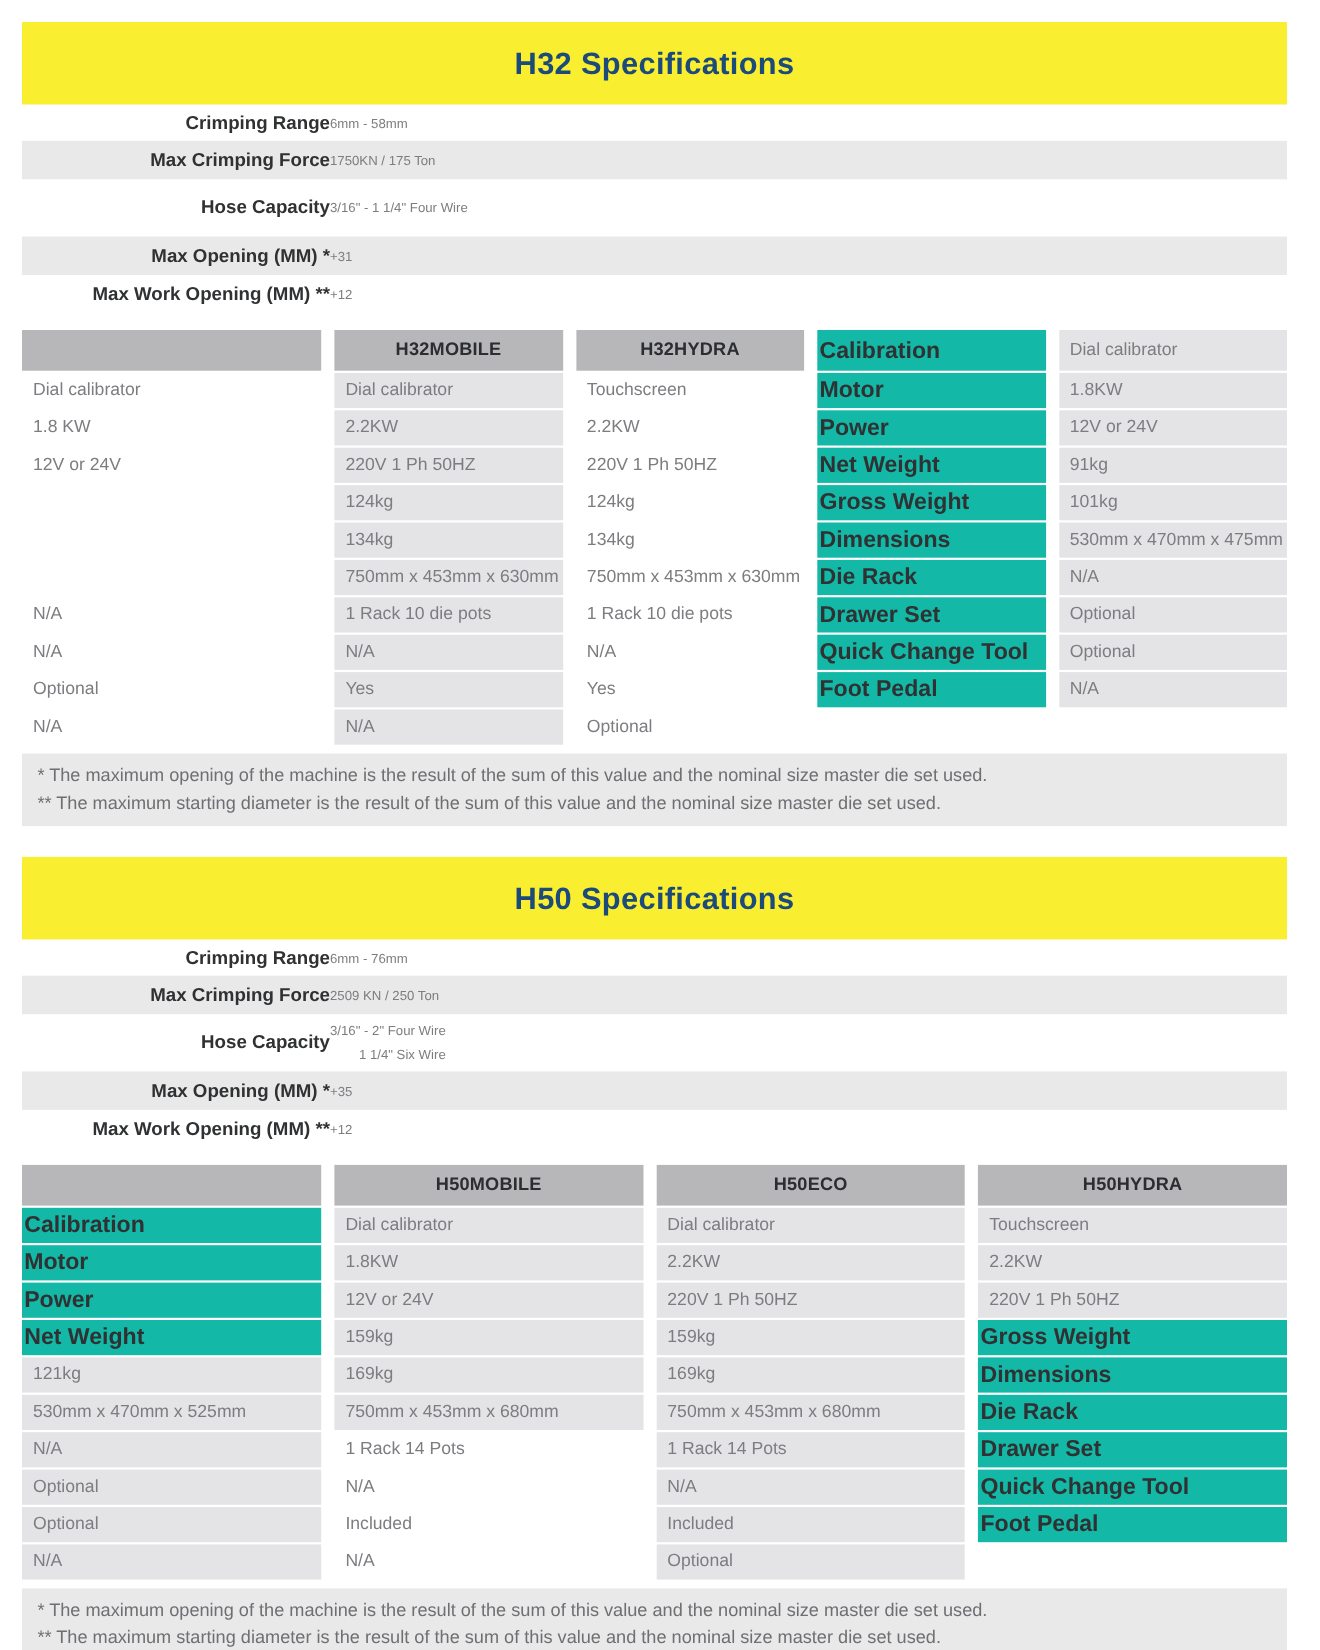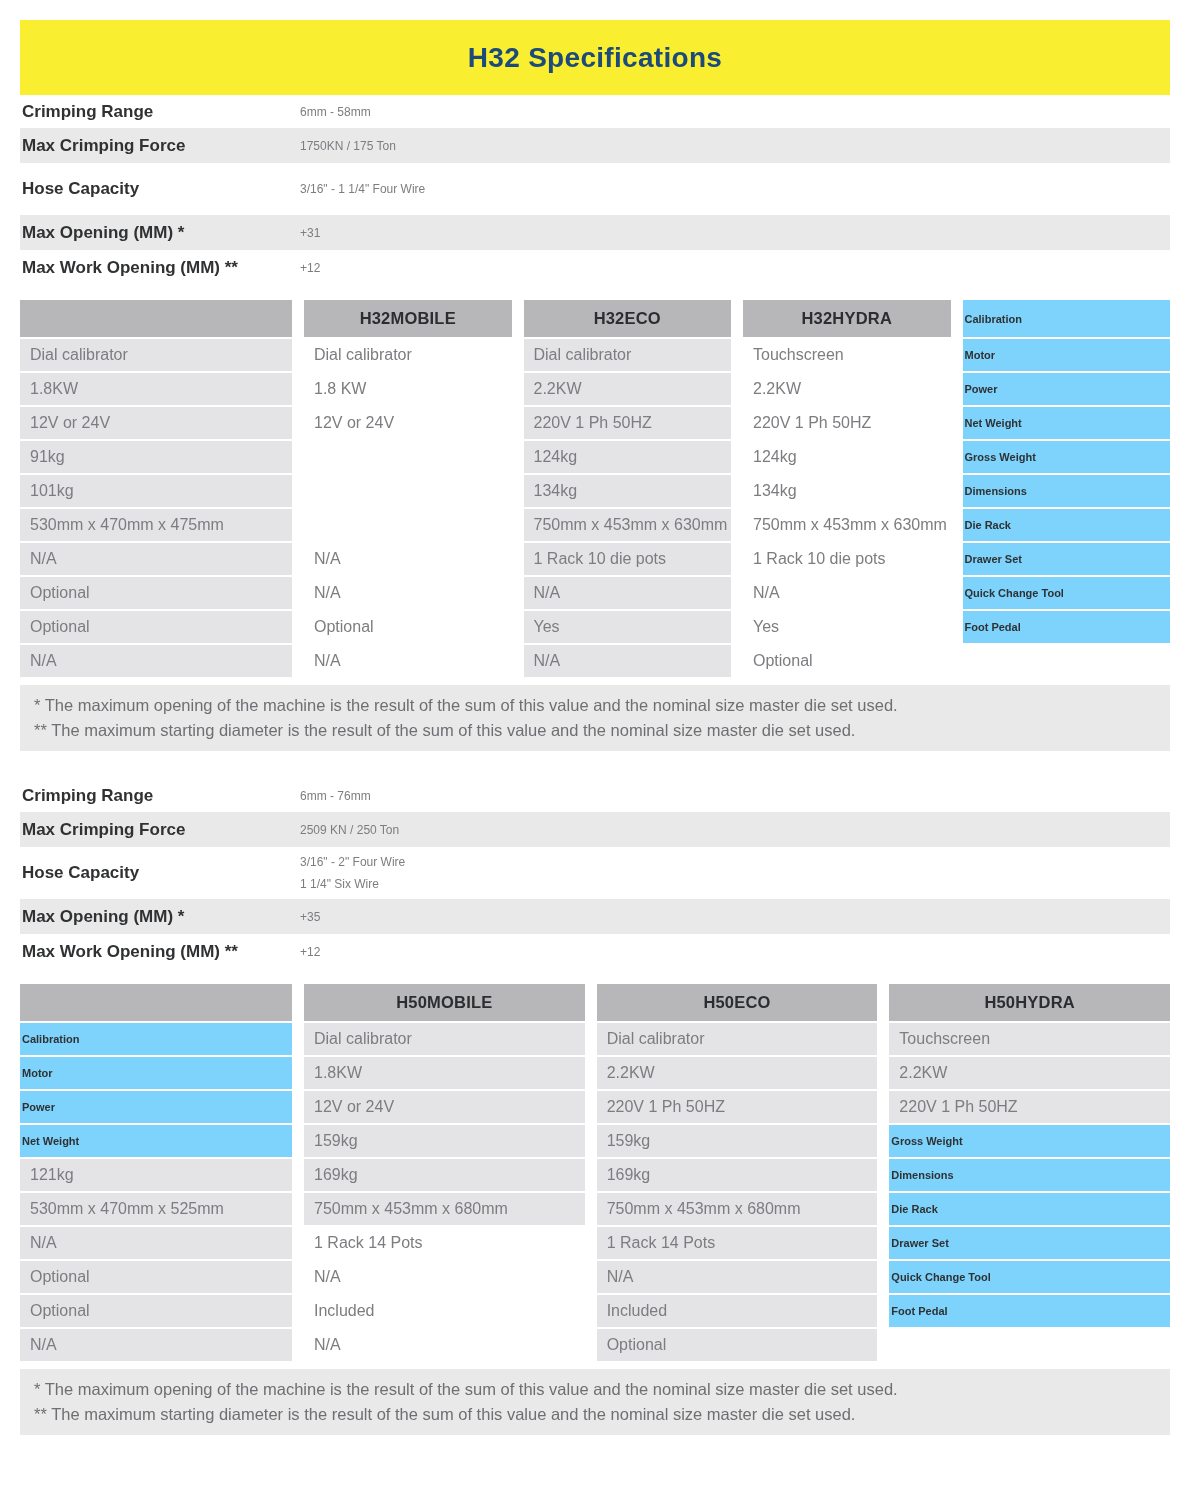--- a/index.html
+++ b/index.html
@@ -22,21 +22,21 @@
     justify-content: center;
   }
   .banner-title {
     font-size: 28px;
     font-weight: bold;
     color: var(--title-blue, #1b4a7b);
     letter-spacing: 0.3px;
   }
 
   
-  .general-specs { width: 100%; }
+  .general-specs { width: 100%; text-align: right; }
   .spec-row {
     display: flex;
     align-items: center;
     min-height: 35px;
   }
   .spec-row:first-child { min-height: 33px; }
   .spec-row:nth-child(3) { min-height: 52px; }
   .spec-row.shaded { background: var(--stripe-gray, #e9e9ea); }
   .spec-label {
     flex: 0 0 280px;
@@ -67,24 +67,24 @@
     font-weight: bold;
     font-size: 16.5px;
     letter-spacing: 0.2px;
     color: #2b2d30;
   }
   .mt-label {
     display: flex;
     align-items: center;
     min-height: 32px;
     font-weight: bold;
-    font-size: 11px;
+    font-size: 21px;
     color: var(--label-text, #2f3133);
     padding-left: 2px;
-    background: #7dd3fc;
+    background: #14b8a6;
   }
   .mt-cell {
     display: flex;
     align-items: center;
     min-height: 32px;
     padding-left: 10px;
     font-size: 16px;
     color: var(--value-text, #7c7d80);
     background: #ffffff;
   }
@@ -128,21 +128,20 @@
           <div class="spec-value">+31</div>
         </div>
         <div class="spec-row">
           <div class="spec-label">Max Work Opening (MM) **</div>
           <div class="spec-value">+12</div>
         </div>
       </div>
       <div class="model-table" style="grid-template-columns: 272px repeat(4, 1fr);">
         <div class="mt-header"></div>
         <div class="mt-header">H32MOBILE</div>
-        <div class="mt-header">H32ECO</div>
         <div class="mt-header">H32HYDRA</div>
         <div class="mt-label">Calibration</div>
         <div class="mt-cell shaded">Dial calibrator</div>
         <div class="mt-cell">Dial calibrator</div>
         <div class="mt-cell shaded">Dial calibrator</div>
         <div class="mt-cell">Touchscreen</div>
         <div class="mt-label">Motor</div>
         <div class="mt-cell shaded">1.8KW</div>
         <div class="mt-cell">1.8 KW</div>
         <div class="mt-cell shaded">2.2KW</div>
@@ -187,20 +186,23 @@
         <div class="mt-cell">N/A</div>
         <div class="mt-cell shaded">N/A</div>
         <div class="mt-cell">Optional</div>
       </div>
       <div class="footnotes">
         <p class="footnote-line">* The maximum opening of the machine is the result of the sum of this value and the nominal size master die set used.</p>
         <p class="footnote-line">** The maximum starting diameter is the result of the sum of this value and the nominal size master die set used.</p>
       </div>
     </section>
     <section class="spec-section">
+      <div class="banner">
+        <h1 class="banner-title">H50 Specifications</h1>
+      </div>
       <div class="general-specs">
         <div class="spec-row">
           <div class="spec-label">Crimping Range</div>
           <div class="spec-value">6mm - 76mm</div>
         </div>
         <div class="spec-row shaded">
           <div class="spec-label">Max Crimping Force</div>
           <div class="spec-value">2509 KN / 250 Ton</div>
         </div>
         <div class="spec-row">

